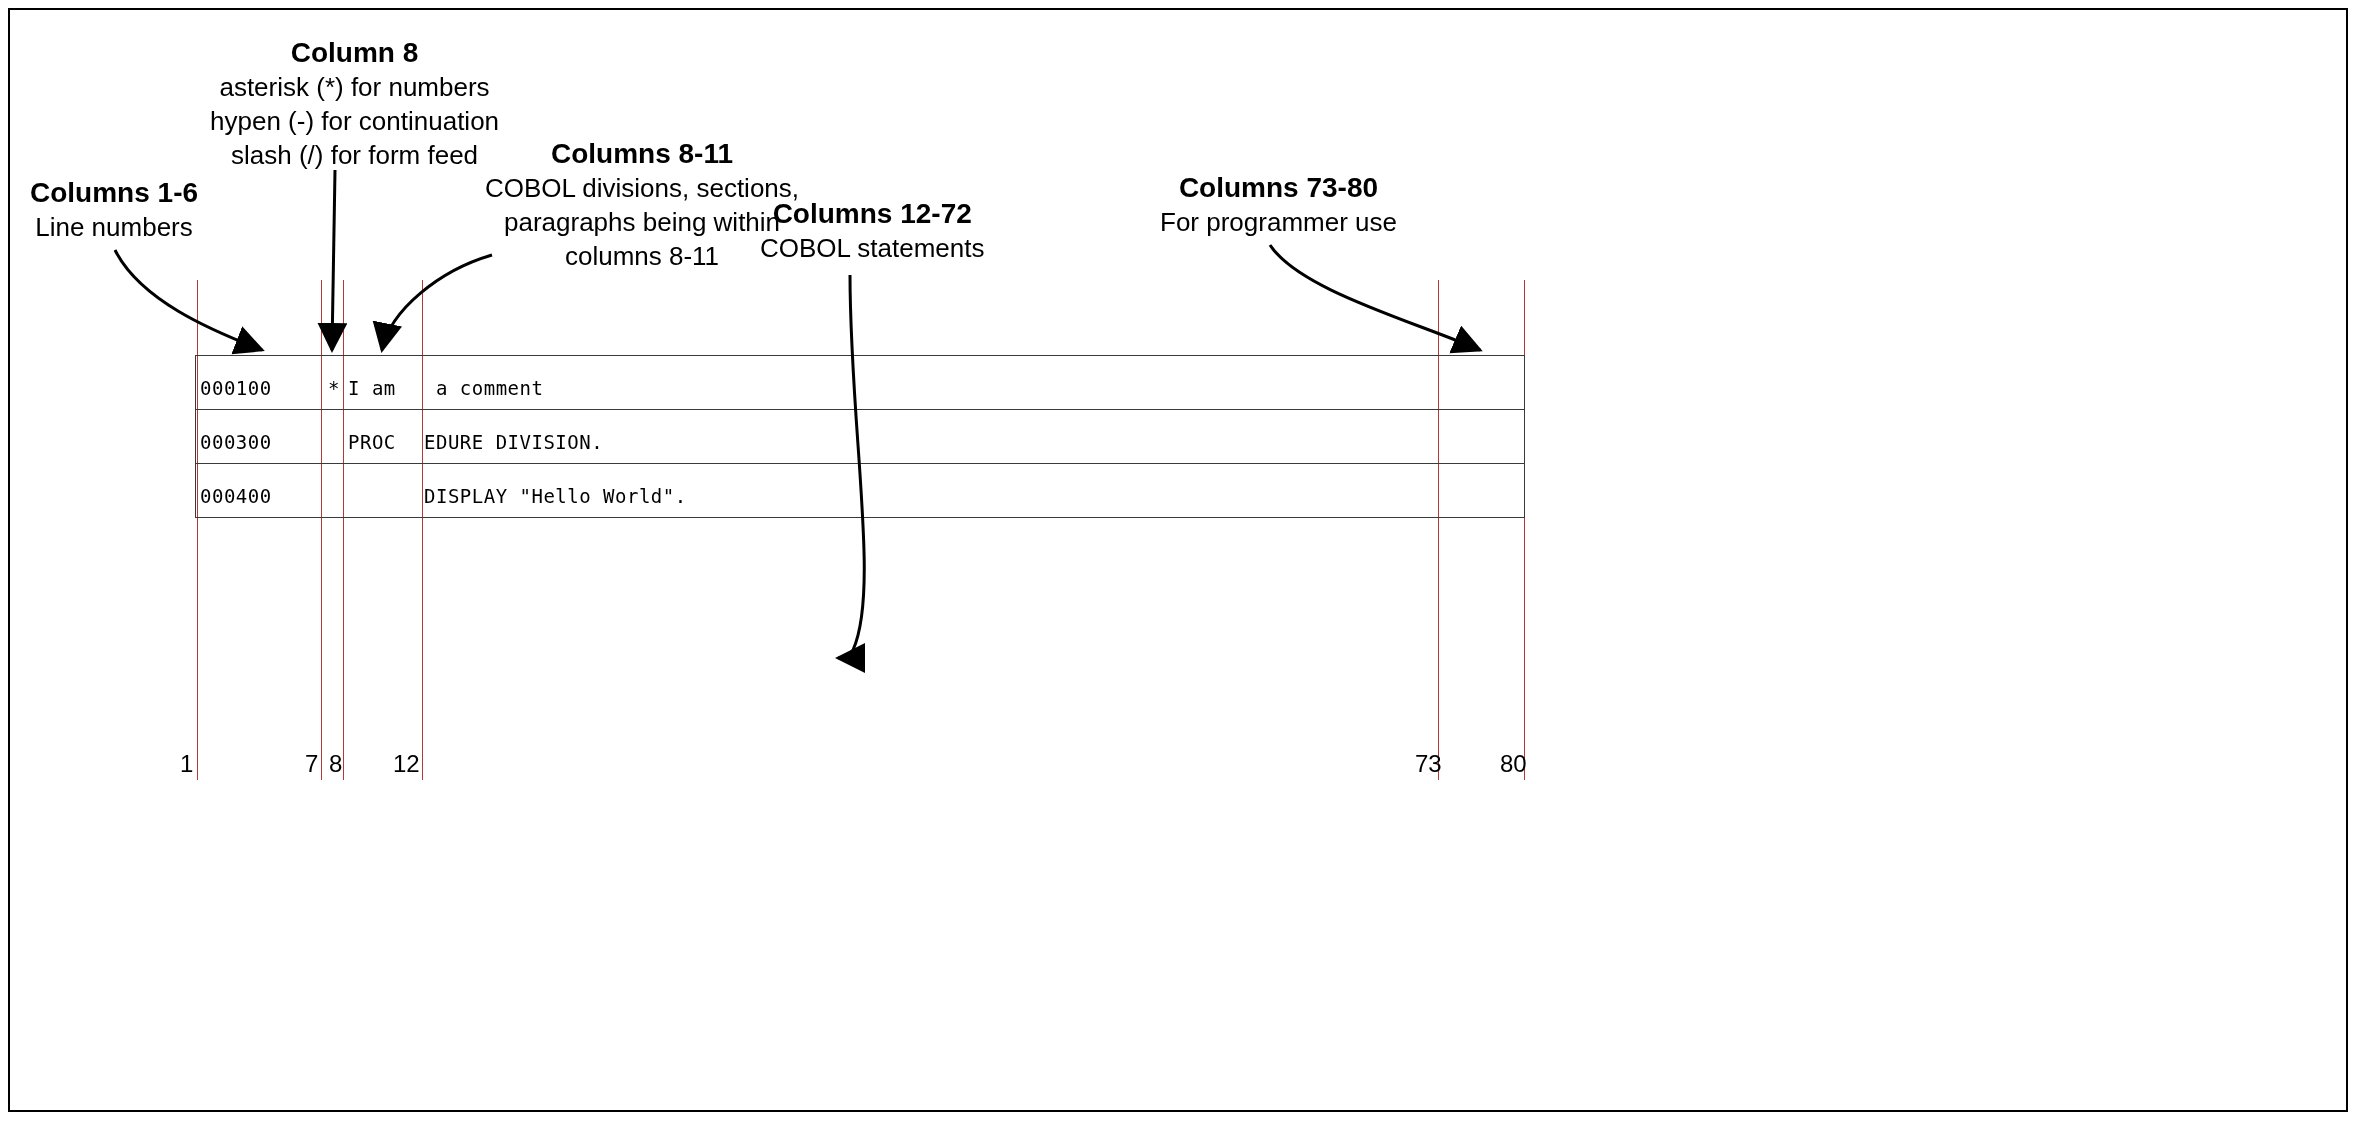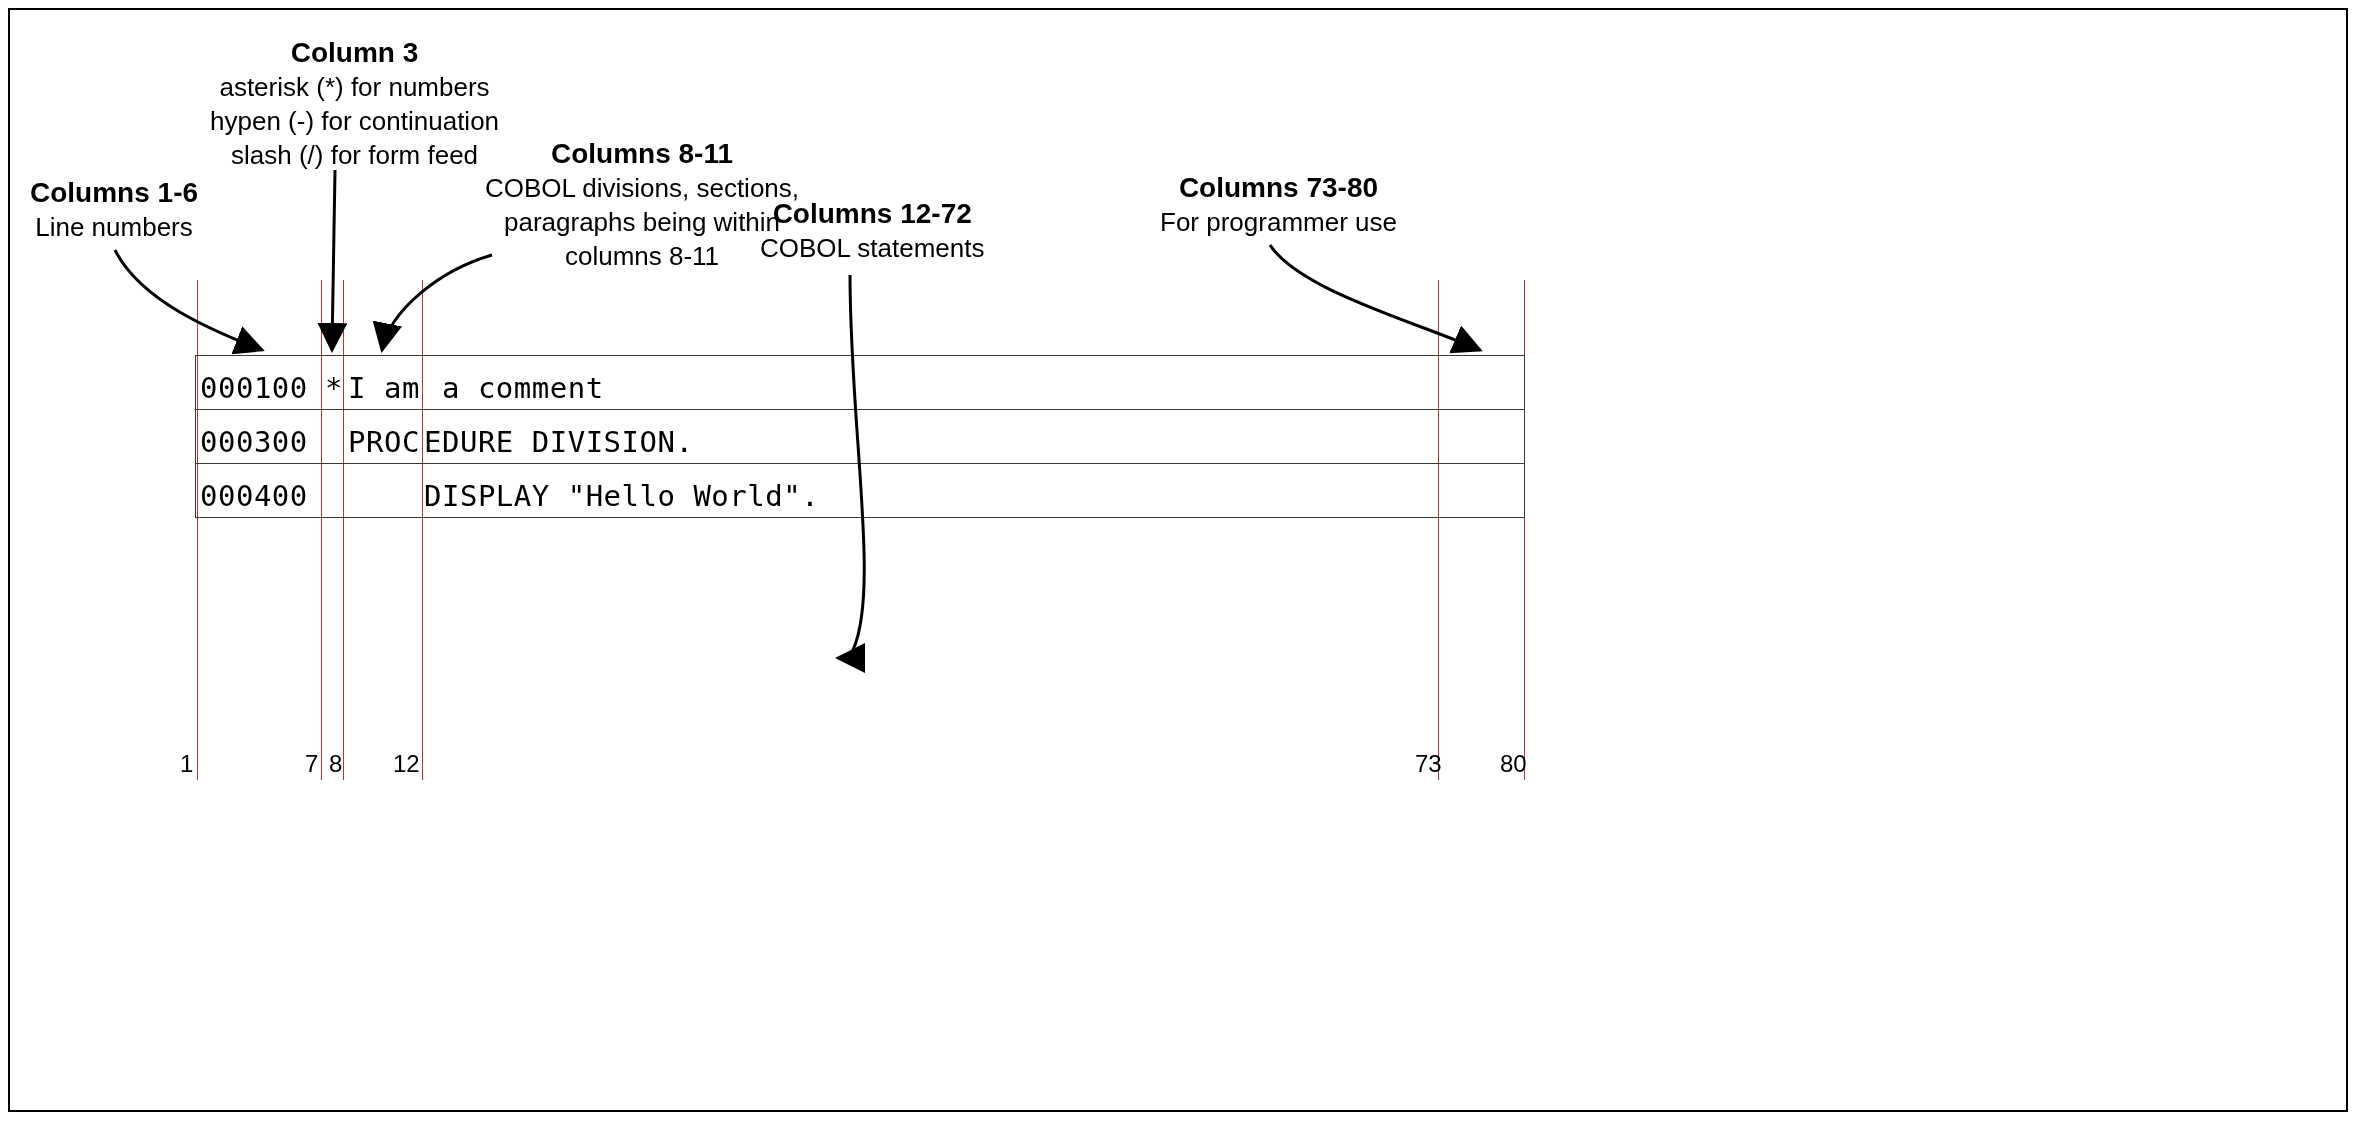--- a/index.html
+++ b/index.html
@@ -1,21 +1,21 @@
 <!DOCTYPE html>
 <html><head>
 <meta charset="utf-8">
 <style>
   html,body{margin:0;padding:0;font-family:Arial,Helvetica,sans-serif;background:#fff;color:#000}
   .frame{border:2px solid #000;margin:8px;position:relative;height:1100px;overflow:hidden}
   .label{position:absolute;text-align:center;line-height:1.3;font-size:26px}
   .label b{font-weight:700;font-size:28px}
   .code-table{position:absolute;left:185px;top:345px;border-collapse:collapse;width:1330px}
   .code-table td{border:1px solid #3a3a3a;height:53px;padding:0}
-  .row{font-family:"Lucida Console","DejaVu Sans Mono","Courier New",monospace;font-size:29px;letter-spacing:.5px;white-space:pre}
+  .row{font-family:"Lucida Console","DejaVu Sans Mono","Courier New",monospace;font-size:19px;letter-spacing:.5px;white-space:pre}
   .row span{display:inline-block;vertical-align:top;padding-top:10px}
   .c16{width:124px;padding-left:4px}
   .c7{width:20px;text-align:center}
   .c811{width:76px;padding-left:4px}
   .c12{width:1012px;padding-left:0}
   .c73{width:84px}
   .vline{position:absolute;top:270px;width:0;height:500px;border-left:1px solid #b33939}
   .tick{position:absolute;top:740px;font-size:24px}
   svg.arrows{position:absolute;left:0;top:0;pointer-events:none}
 </style>
@@ -23,21 +23,21 @@
 <body>
 
 <div class="frame">
 
   <div class="label" style="left:20px;top:165px">
     <b>Columns 1-6</b><br>
     <span>Line numbers</span>
   </div>
 
   <div class="label" style="left:200px;top:25px">
-    <b>Column 3</b><br>
+    <b>Column 8</b><br>
     <span>asterisk (*) for numbers</span><br>
     <span>hypen (-) for continuation</span><br>
     <span>slash (/) for form feed</span>
   </div>
 
   <div class="label" style="left:475px;top:126px">
     <b>Columns 8-11</b><br>
     <span>COBOL divisions, sections,</span><br>
     <span>paragraphs being within</span><br>
     <span>columns 8-11</span>

